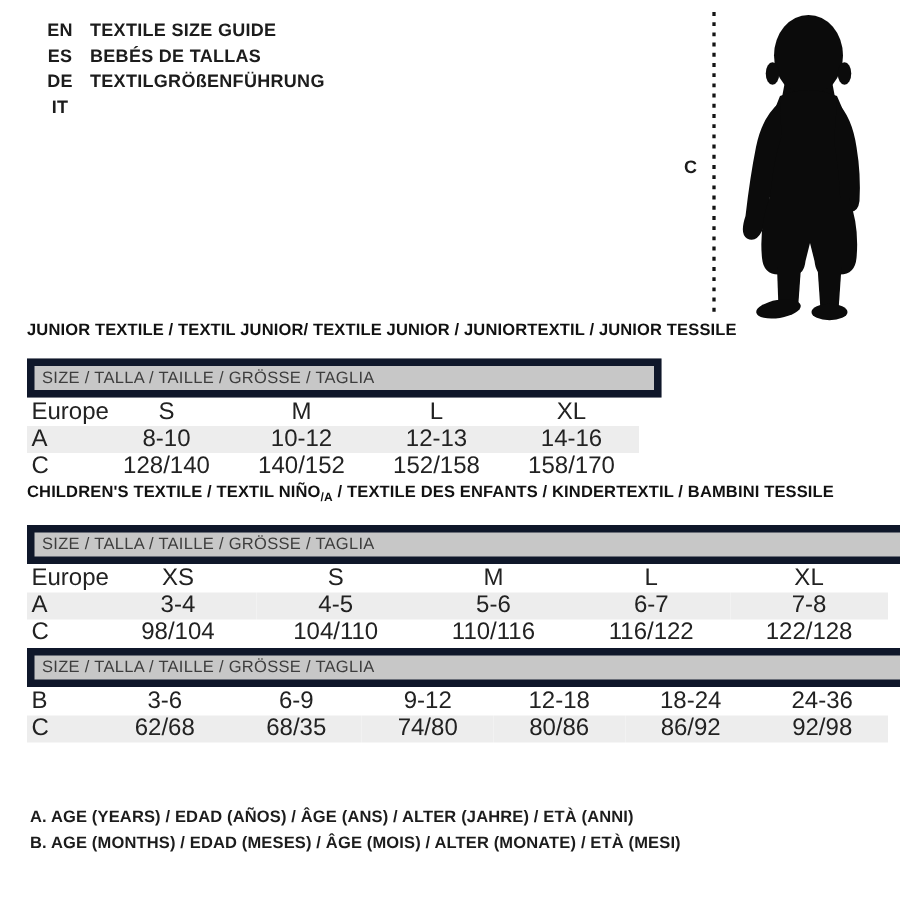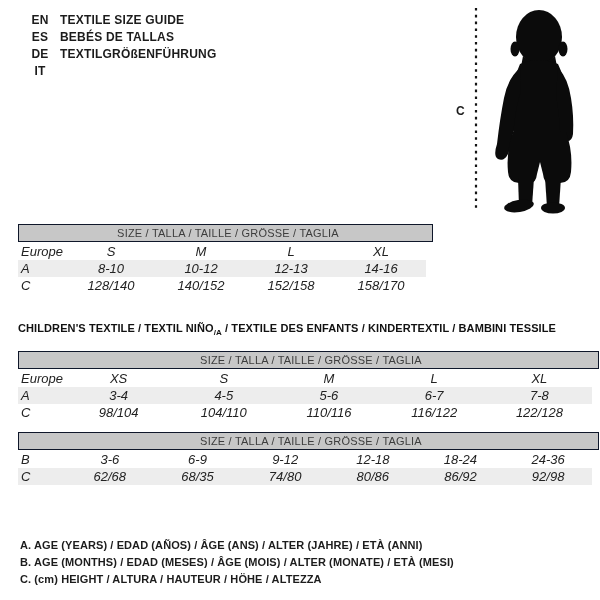--- a/index.html
+++ b/index.html
@@ -15,28 +15,27 @@
   .lang-code{width:40px;flex:0 0 40px;}
   
   .figure-wrap{position:absolute;left:460px;top:0;width:140px;height:220px;}
   .height-label{position:absolute;left:456px;top:104px;font-size:12px;font-weight:bold;}
   
   .section{position:absolute;left:18px;}
   .sec-title{font-size:11px;font-weight:bold;color:#111;line-height:15px;letter-spacing:.1px;}
   .sec-title sub{font-size:8px;}
   .size-bar{
     margin-top:11px;height:16px;line-height:16px;
-    background:#c7c7c7;border:1px solid #0f172a;
-    color:#3d3d3d;font-size:11px;padding-left:5px;letter-spacing:.2px;text-align:center;
+    background:#c7c7c7;border:5px solid #0f172a;
+    color:#3d3d3d;font-size:11px;padding-left:5px;letter-spacing:.2px;
   }
   table.size-table{border-collapse:collapse;table-layout:fixed;margin-top:1px;}
   table.size-table td{
-    height:17px;font-size:13px;text-align:center;padding:0;color:#222;
+    height:17px;font-size:16px;text-align:center;padding:0;color:#222;
     vertical-align:middle;
-    font-style:italic;
   }
   table.size-table td.lbl{width:48px;text-align:left;padding-left:3px;}
   table.size-table tr.shaded{background:#ededed;}
   .t-narrow{width:408px;}
   .t-wide{width:574px;}
   
   .footnotes{position:absolute;left:20px;top:537px;}
   .footnote{font-size:11px;font-weight:bold;line-height:17px;letter-spacing:.1px;}
 </style>
 </head>
@@ -75,20 +74,21 @@
       <path d="M28 172 L44 172 L42 200 L29 200 Z"></path>
       <path d="M55 172 L71 172 L69 201 L57 201 Z"></path>
       <ellipse cx="29" cy="200" rx="15" ry="6" transform="rotate(-9 29 200)"></ellipse>
       <ellipse cx="63" cy="202" rx="12" ry="5.5"></ellipse>
     </g>
   </svg>
 </div>
 <div class="height-label">C</div>
 
 <div class="section" style="top:213px;">
+  <div class="sec-title">JUNIOR TEXTILE / TEXTIL JUNIOR/ TEXTILE JUNIOR / JUNIORTEXTIL / JUNIOR TESSILE</div>
   <div class="size-bar t-narrow">SIZE / TALLA / TAILLE / GRÖSSE / TAGLIA</div>
   <table class="size-table t-narrow">
     <colgroup>
         <col style="width:48px">
         <col>
         <col>
         <col>
         <col>
       </colgroup>
     <tbody>
@@ -189,14 +189,13 @@
           <td>86/92</td>
           <td>92/98</td>
         </tr>
       </tbody>
   </table>
 </div>
 
 <div class="footnotes">
   <div class="footnote">A. AGE (YEARS) / EDAD (AÑOS) / ÂGE (ANS) / ALTER (JAHRE) / ETÀ (ANNI)</div>
   <div class="footnote">B. AGE (MONTHS) / EDAD (MESES) / ÂGE (MOIS) / ALTER (MONATE) / ETÀ (MESI)</div>
-  <div class="footnote">C. (cm) HEIGHT / ALTURA / HAUTEUR / HÖHE / ALTEZZA</div>
 </div>
 
 </body></html>

